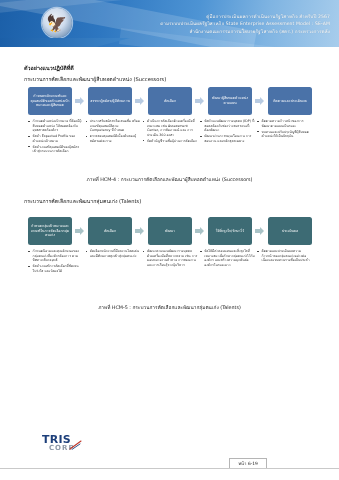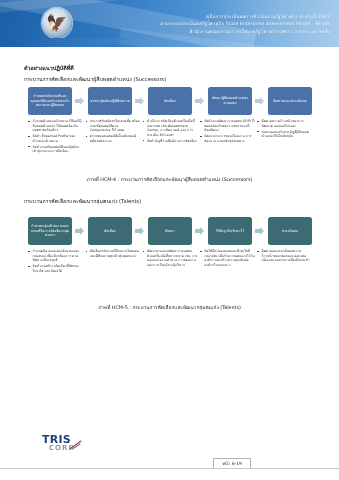--- a/index.html
+++ b/index.html
@@ -193,20 +193,21 @@
     color: #1a1a1a;
     white-space: nowrap;
   }
 
   
   .footer {
     position: absolute;
     left: 0; top: 427px;
     width: 273px; height: 53px;
     background: #ffffff;
+    padding-left: 16px;
   }
   .logo {
     position: absolute;
     left: 42px; top: 8px;
     width: 40px; height: 18px;
   }
   .logo-tris {
     font-family: "DejaVu Sans", "Liberation Sans", sans-serif;
     font-weight: bold;
     font-size: 11px;

